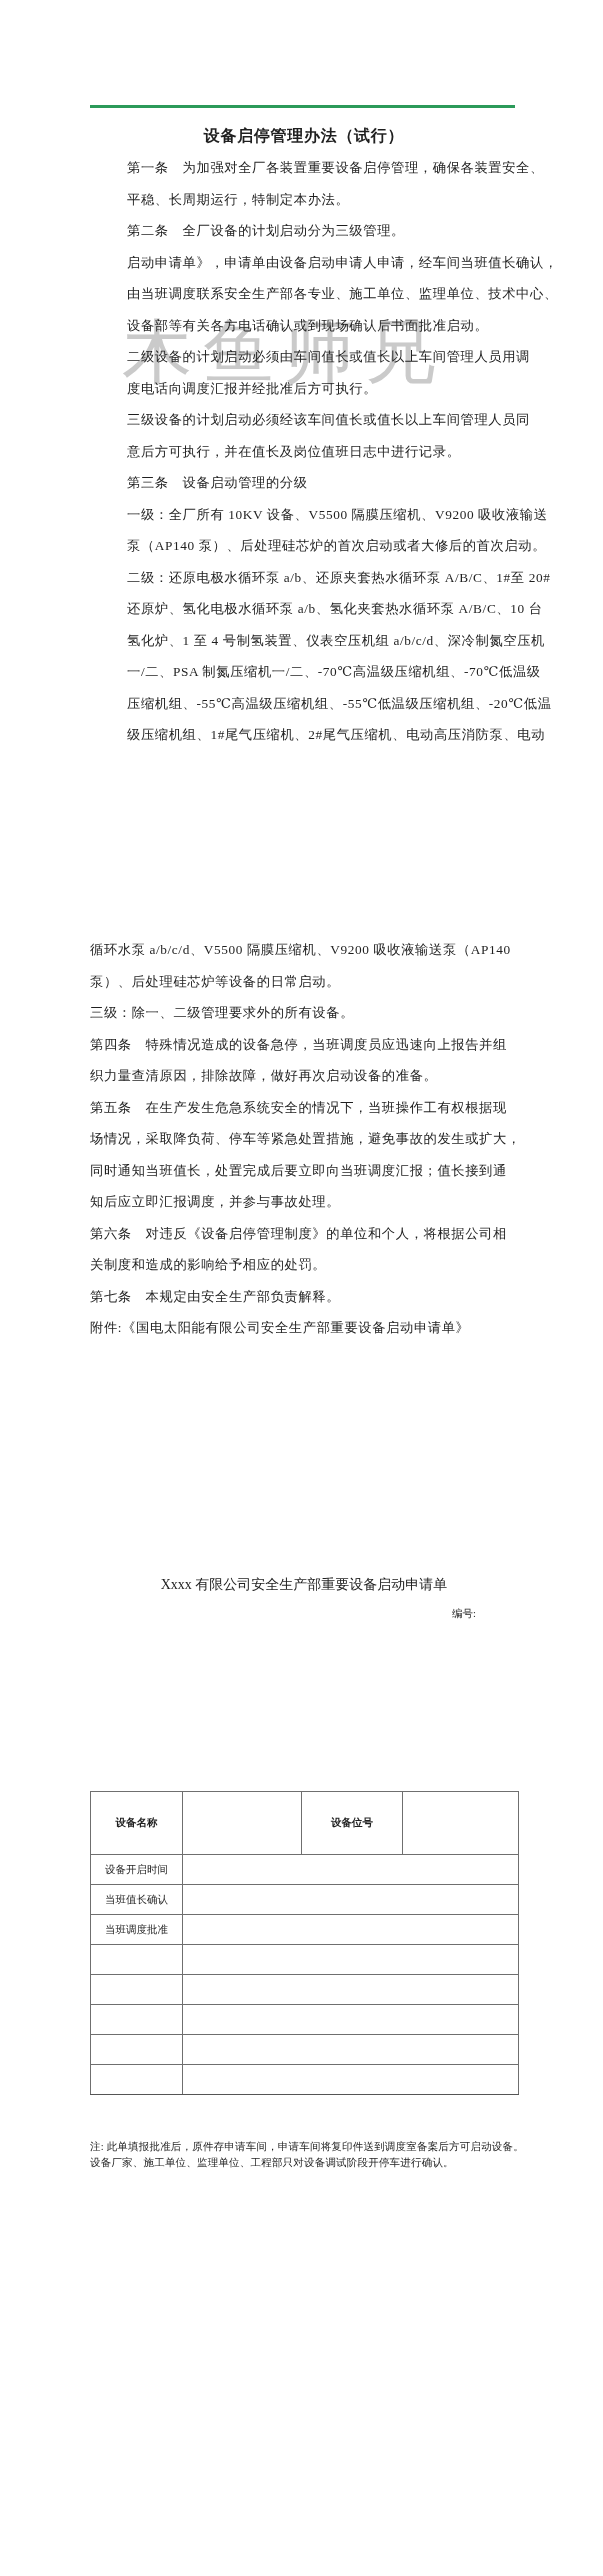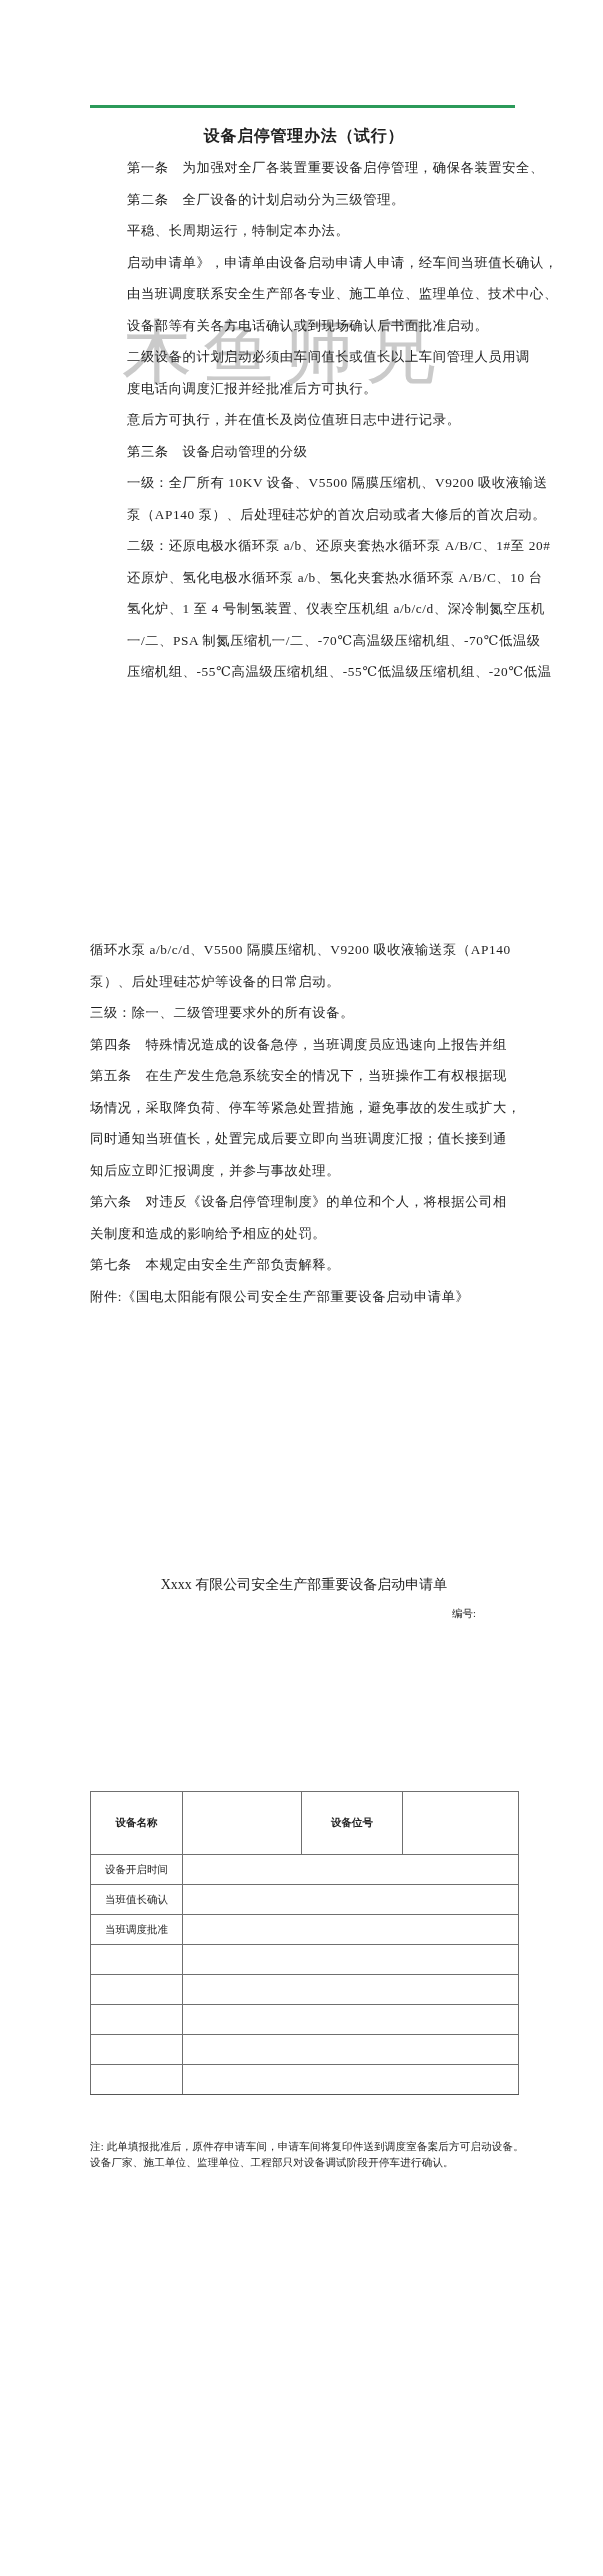--- a/index.html
+++ b/index.html
@@ -112,66 +112,69 @@
   <div class="green-rule"></div>
 
   <div class="watermark">木鱼师兄</div>
 
   <h1 class="doc-title">设备启停管理办法（试行）</h1>
 
   <div class="body-block block1">
 
       <div class="line">第一条　为加强对全厂各装置重要设备启停管理，确保各装置安全、</div>
 
+      <div class="line">平稳、长周期运行，特制定本办法。</div>
+
       <div class="line">第二条　全厂设备的计划启动分为三级管理。</div>
 
-      <div class="line">平稳、长周期运行，特制定本办法。</div>
-
 
       <div class="line">启动申请单》，申请单由设备启动申请人申请，经车间当班值长确认，</div>
 
       <div class="line">由当班调度联系安全生产部各专业、施工单位、监理单位、技术中心、</div>
 
       <div class="line">设备部等有关各方电话确认或到现场确认后书面批准启动。</div>
 
       <div class="line">二级设备的计划启动必须由车间值长或值长以上车间管理人员用调</div>
 
       <div class="line">度电话向调度汇报并经批准后方可执行。</div>
 
+      <div class="line">三级设备的计划启动必须经该车间值长或值长以上车间管理人员同</div>
 
       <div class="line">意后方可执行，并在值长及岗位值班日志中进行记录。</div>
 
       <div class="line">第三条　设备启动管理的分级</div>
 
       <div class="line">一级：全厂所有 10KV 设备、V5500 隔膜压缩机、V9200 吸收液输送</div>
 
       <div class="line">泵（AP140 泵）、后处理硅芯炉的首次启动或者大修后的首次启动。</div>
 
       <div class="line">二级：还原电极水循环泵 a/b、还原夹套热水循环泵 A/B/C、1#至 20#</div>
 
       <div class="line">还原炉、氢化电极水循环泵 a/b、氢化夹套热水循环泵 A/B/C、10 台</div>
 
       <div class="line">氢化炉、1 至 4 号制氢装置、仪表空压机组 a/b/c/d、深冷制氮空压机</div>
 
       <div class="line">一/二、PSA 制氮压缩机一/二、-70℃高温级压缩机组、-70℃低温级</div>
 
       <div class="line">压缩机组、-55℃高温级压缩机组、-55℃低温级压缩机组、-20℃低温</div>
 
+      <div class="line">级压缩机组、1#尾气压缩机、2#尾气压缩机、电动高压消防泵、电动</div>
     </div>
 
   <div class="body-block block2">
 
       <div class="line">循环水泵 a/b/c/d、V5500 隔膜压缩机、V9200 吸收液输送泵（AP140</div>
 
       <div class="line">泵）、后处理硅芯炉等设备的日常启动。</div>
 
       <div class="line">三级：除一、二级管理要求外的所有设备。</div>
 
       <div class="line">第四条　特殊情况造成的设备急停，当班调度员应迅速向上报告并组</div>
 
+      <div class="line">织力量查清原因，排除故障，做好再次启动设备的准备。</div>
 
       <div class="line">第五条　在生产发生危急系统安全的情况下，当班操作工有权根据现</div>
 
       <div class="line">场情况，采取降负荷、停车等紧急处置措施，避免事故的发生或扩大，</div>
 
       <div class="line">同时通知当班值长，处置完成后要立即向当班调度汇报；值长接到通</div>
 
       <div class="line">知后应立即汇报调度，并参与事故处理。</div>
 
       <div class="line">第六条　对违反《设备启停管理制度》的单位和个人，将根据公司相</div>

